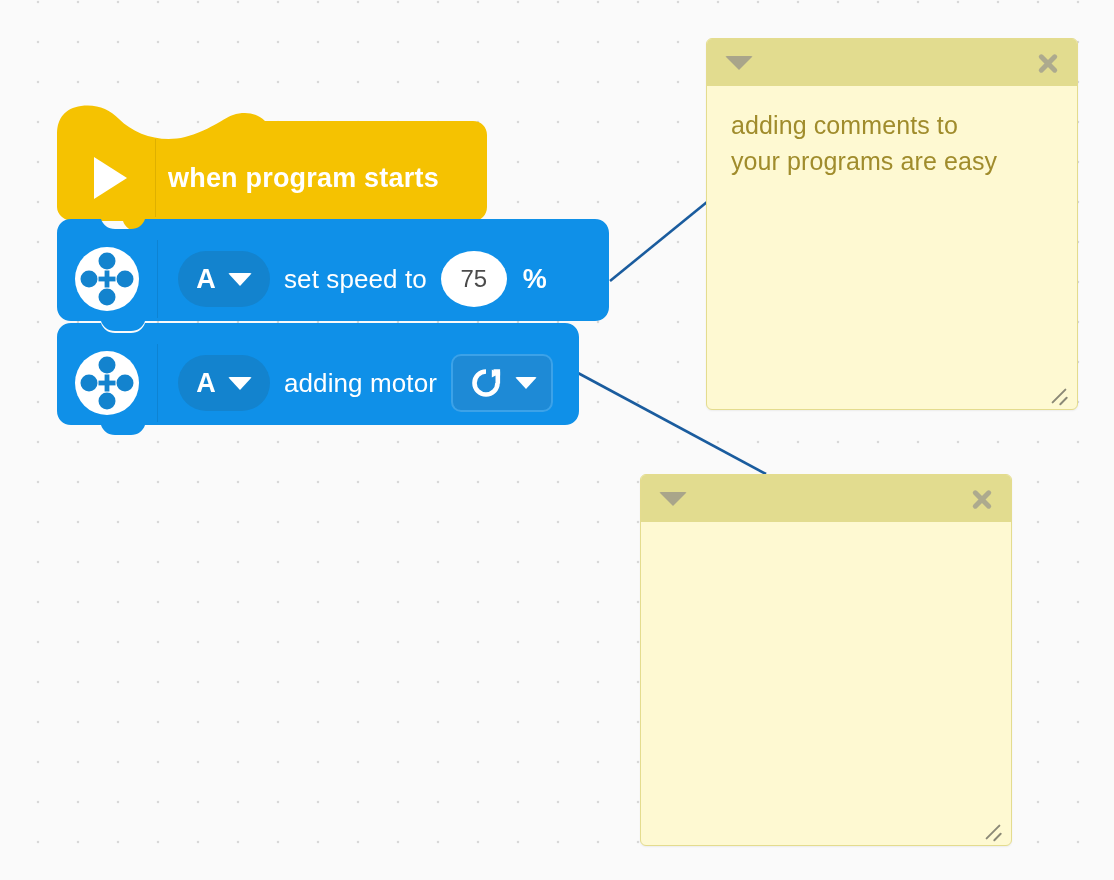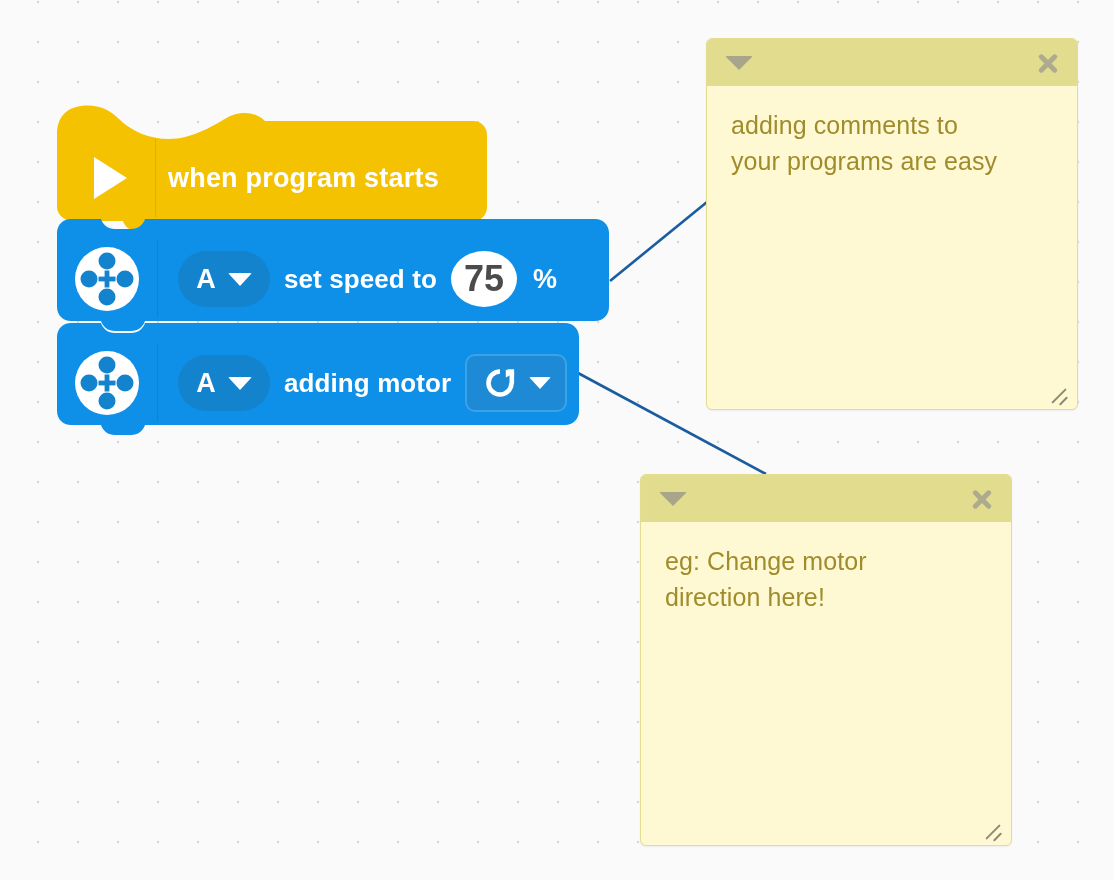--- a/index.html
+++ b/index.html
@@ -96,21 +96,21 @@
 
   .motor-icon-wrap {
     width: 100px;
     display: flex;
     align-items: center;
     justify-content: center;
   }
   .block-label {
     color: #ffffff;
     font-size: 26px;
-    font-weight: bold;
+    font-weight: normal;
     white-space: nowrap;
     margin: 8px 14px;
     letter-spacing: 0.1px;
   }
 
   
   .port-pill {
     display: flex;
     align-items: center;
     justify-content: center;
@@ -140,22 +140,22 @@
   
   .num-oval {
     background: #ffffff;
     border-radius: 50%/50%;
     width: 66px;
     height: 56px;
     display: flex;
     align-items: center;
     justify-content: center;
     color: #4b4b4b;
-    font-size: 36px;
-    font-weight: bold;
+    font-size: 24px;
+    font-weight: normal;
     box-sizing: border-box;
   }
   .pct {
     color: #ffffff;
     font-size: 27px;
     font-weight: bold;
     margin-left: 16px;
   }
 
   
@@ -402,22 +402,20 @@
       </div>
     </div>
   </div>
 
   <div class="comment" id="comment-2" style="left:640px; top:474px; width:372px; height:372px;">
     <div class="comment-header">
       <div class="collapse-tri"></div>
       <div class="close-x"></div>
     </div>
     <div class="comment-body">
-      <div class="comment-text">eg: Change motor
-direction here!</div>
       <div class="resize-grip">
         <span class="l1"></span>
           <span class="l2"></span>
       </div>
     </div>
   </div>
 
 </div>
 
 </body></html>

